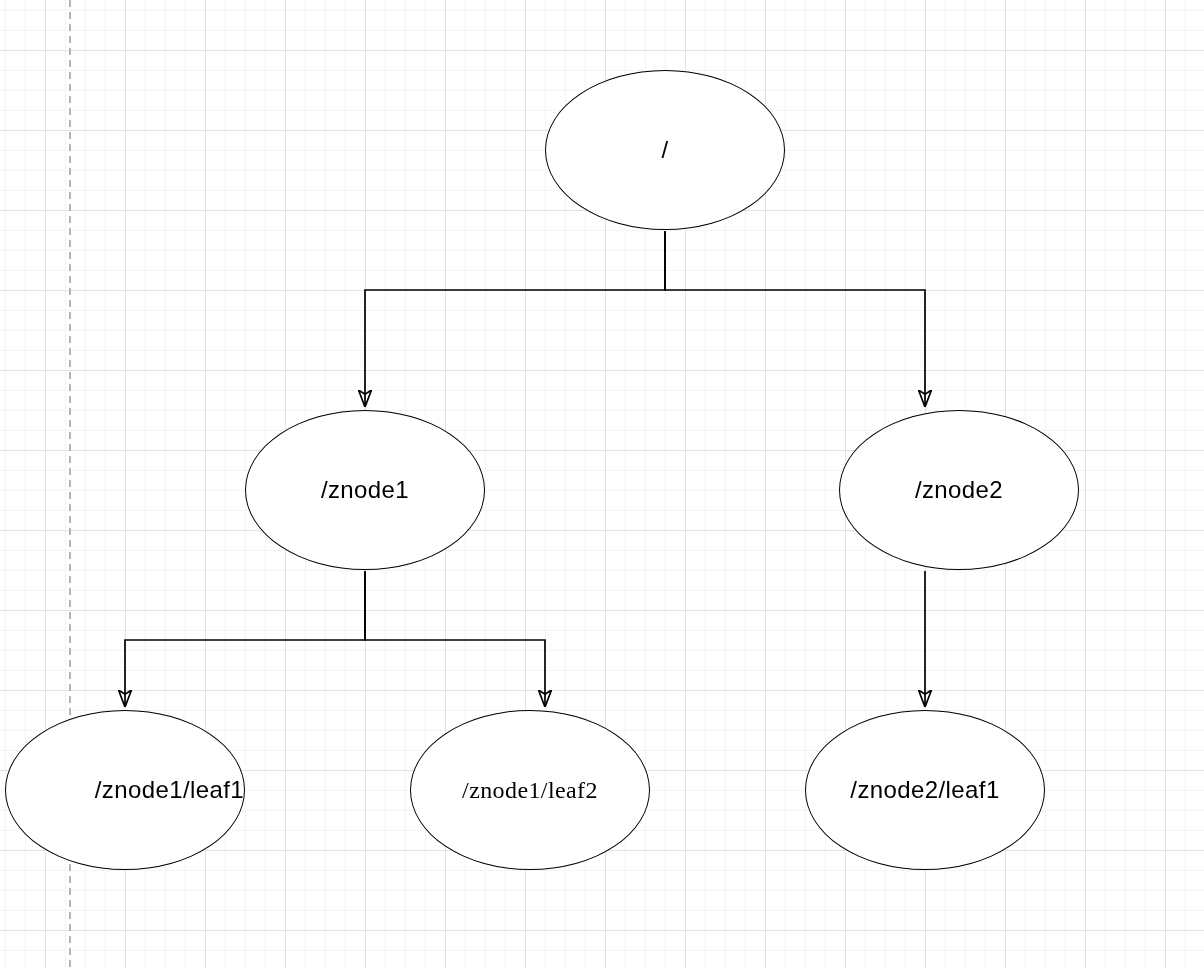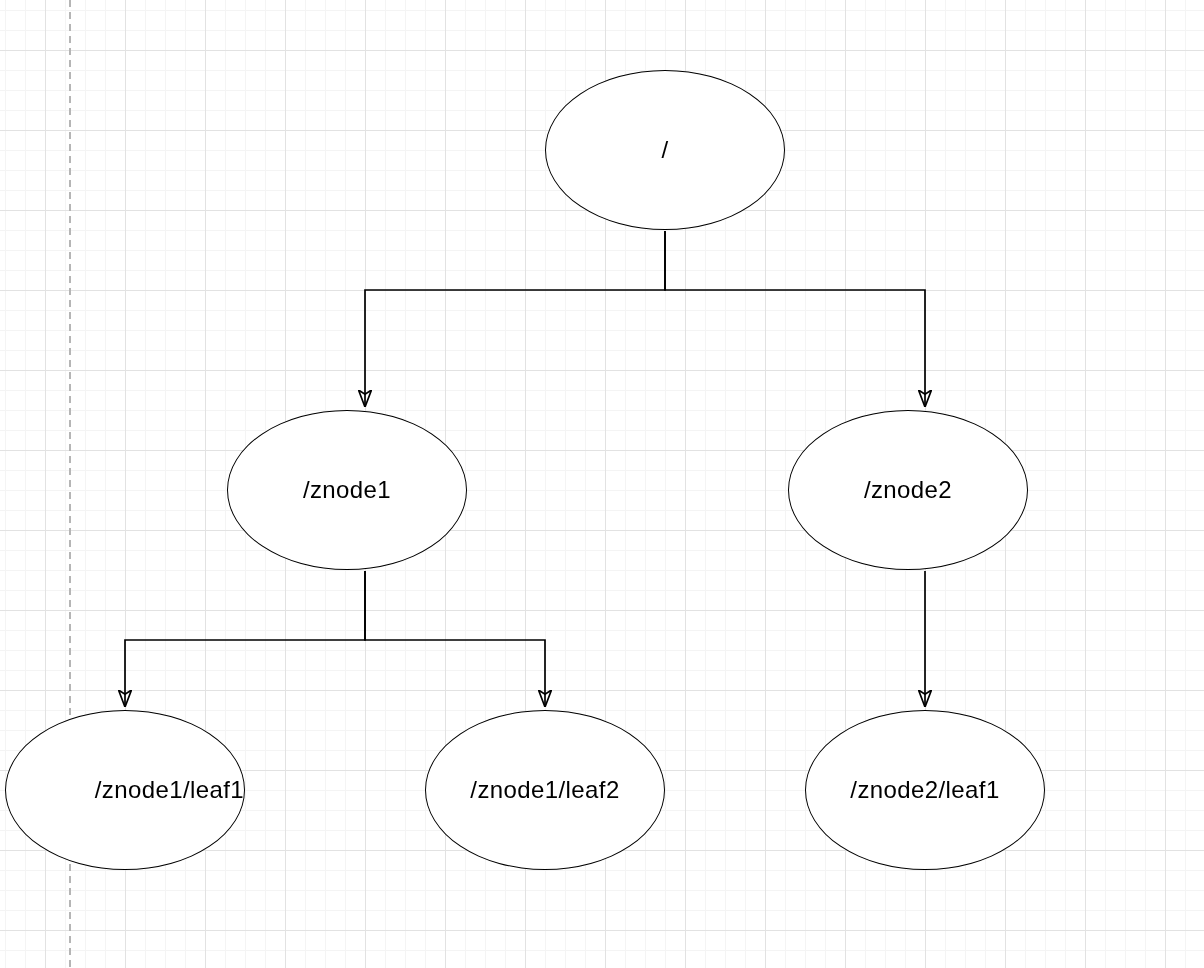--- a/index.html
+++ b/index.html
@@ -64,24 +64,24 @@
     justify-content: center;
     z-index: 3;
   }
   .node .label {
     font-size: 24px;
     color: #000000;
     letter-spacing: 0.4px;
     white-space: nowrap;
   }
   .node-root   { left: 545px; top:  70px; }
-  .node-znode1 { left: 227px; top: 410px; }
-  .node-znode2 { left: 788px; top: 410px; }
+  .node-znode1 { left: 245px; top: 410px; }
+  .node-znode2 { left: 839px; top: 410px; }
   .node-znode1-leaf1 { left:   5px; top: 710px; justify-content: flex-end; }
-  .node-znode1-leaf2 { left: 425px; top: 710px; }
+  .node-znode1-leaf2 { left: 410px; top: 710px; font-family: Liberation Serif, serif; }
   .node-znode2-leaf1 { left: 805px; top: 710px; justify-content: center; }
 </style>
 </head>
 <body>
 
 <div class="canvas">
 
   <div class="page-boundary"></div>
 
   <svg class="edges" width="1204" height="968" viewBox="0 0 1204 968">

